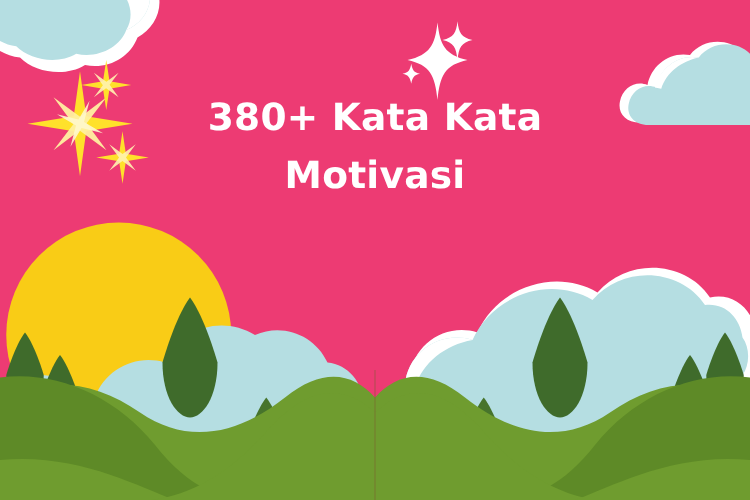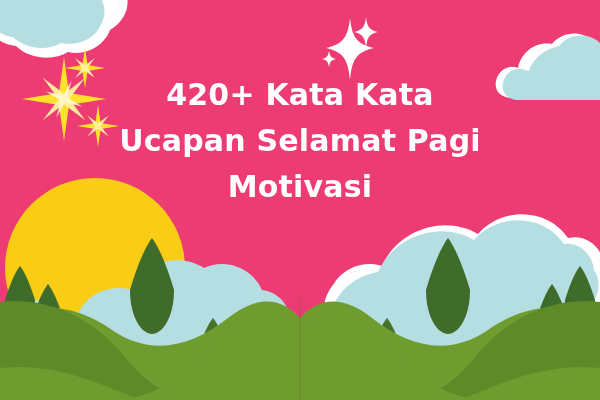--- a/index.html
+++ b/index.html
@@ -185,18 +185,17 @@
       <path fill="#FFFFFF" d="M 350 18 C 352 36 356 44 374 48 C 356 52 352 60 350 80
                C 348 60 344 52 326 48 C 344 44 348 36 350 18 Z"></path>
       <path fill="#FFFFFF" d="M 366 17 C 367 26 369 30 378 32 C 369 34 367 38 366 48
                C 365 38 363 34 354 32 C 363 30 365 26 366 17 Z"></path>
       <path fill="#FFFFFF" d="M 329 51 C 330 56 331 58 336 59 C 331 60 330 62 329 67
                C 328 62 327 60 322 59 C 327 58 328 56 329 51 Z"></path>
     </g>
   </svg>
 
   <div id="title-block">
-    <span class="title-line">420+ Kata Kata</span>
-    <span class="title-line">Ucapan Selamat Pagi</span>
+    <span class="title-line">380+ Kata Kata</span>
     <span class="title-line">Motivasi</span>
   </div>
 
 </div>
 
 </body></html>

